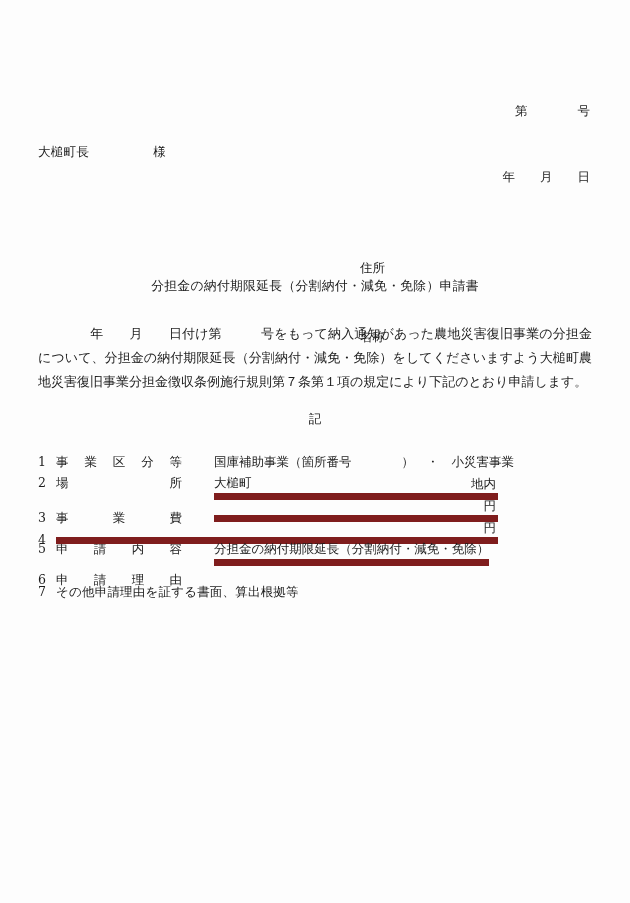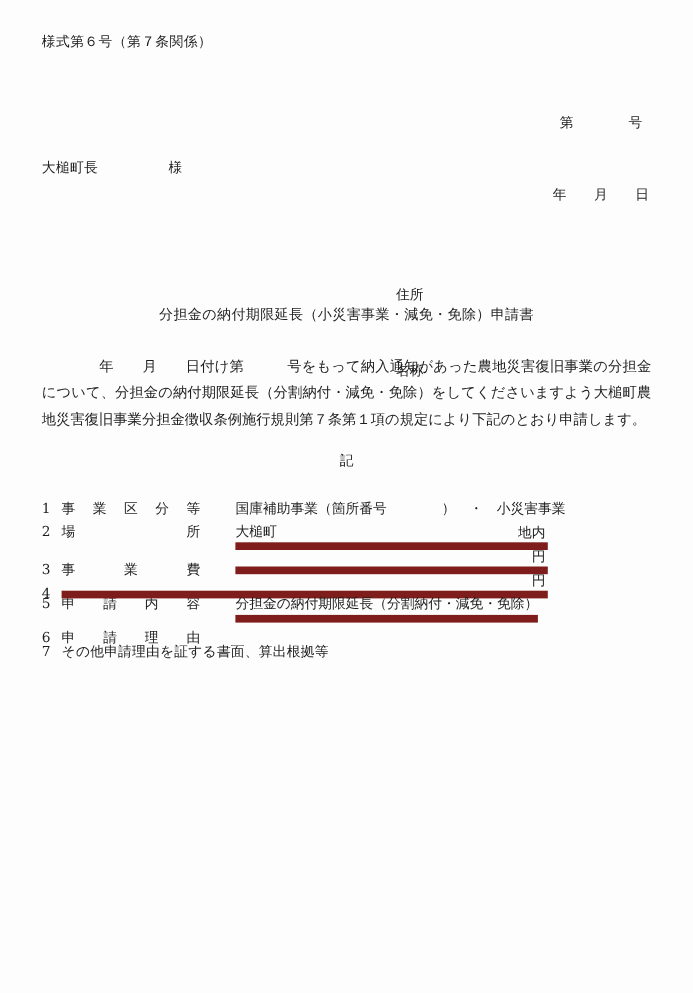--- a/index.html
+++ b/index.html
@@ -28,21 +28,21 @@
     letter-spacing: 0.4px;
     white-space: pre;
   }
 
   
   .docmeta {
     right: 40px;
     top: 56px;
     font-size: 12.5px;
     line-height: 22px;
-    text-align: center;
+    text-align: right;
     white-space: pre;
   }
 
   
   .addressee {
     left: 38px;
     top: 144px;
     font-size: 12.5px;
     white-space: pre;
     letter-spacing: 0.3px;
@@ -141,35 +141,34 @@
   }
   .item-value.short { flex: 0 0 272px; }
 
   .item-row.plain .item-value { border: none; }
 </style>
 </head>
 <body>
 
 <div id="page">
 
-  <div class="abs form-no">様式第６号（第７条関係）</div>
 
   <div class="abs docmeta">
     <div>第　　　　号</div>
     <div>年　　月　　日</div>
   </div>
 
   <div class="abs addressee">大槌町長　　　　　様</div>
 
   <div class="abs applicant">
     <div>住所</div>
     <div>名称</div>
   </div>
 
-  <div class="abs doc-title">分担金の納付期限延長（小災害事業・減免・免除）申請書</div>
+  <div class="abs doc-title">分担金の納付期限延長（分割納付・減免・免除）申請書</div>
 
   <div class="abs body-text">
     <span class="indent"></span><span>年　　月　　日付け第　　　号</span><span>をもって納入通知があった農地災害復旧事業の分担金について、分担金の納付期限延長（分割納付・減免・免除）をしてくださいますよう大槌町農地災害復旧事業分担金徴収条例施行規則第７条第１項の規定により下記のとおり申請します。</span>
   </div>
 
   <div class="abs ki">記</div>
 
   <div class="abs items" id="items-container">
       <div class="item-row plain">
         <div class="item-num">1</div>

